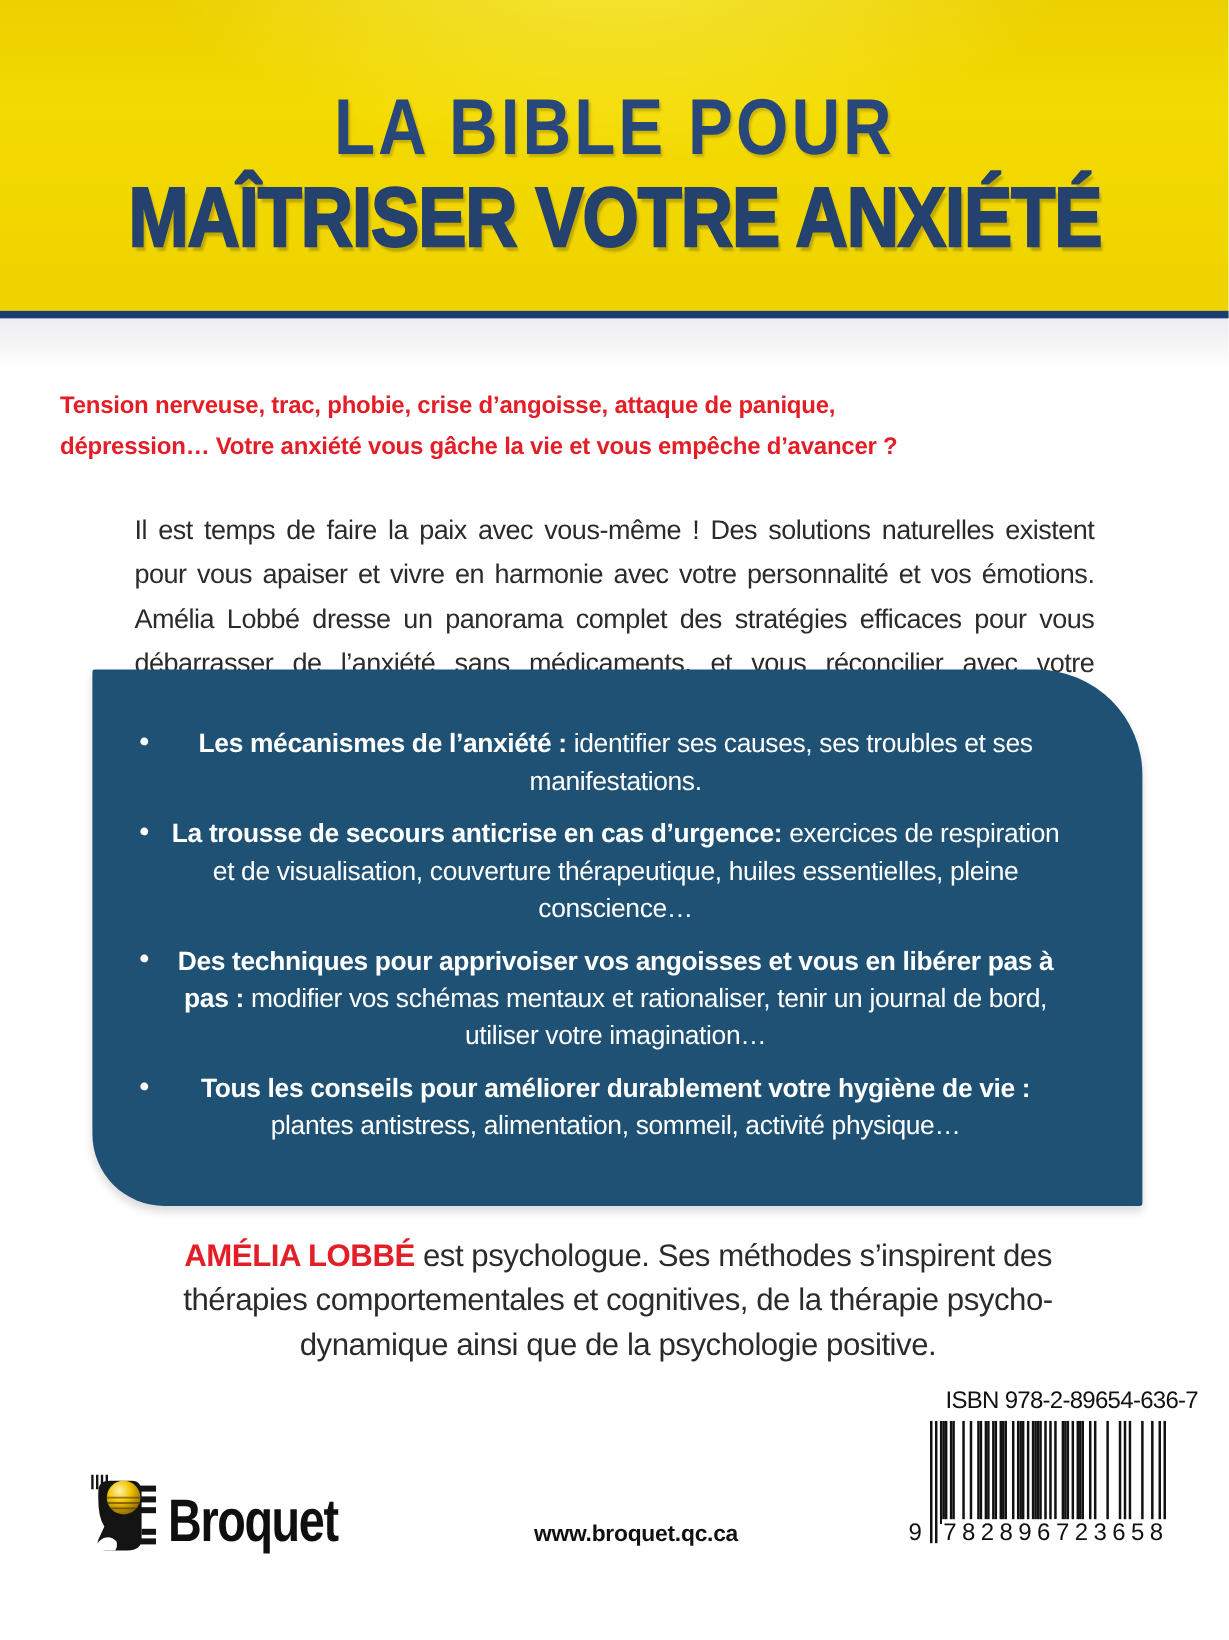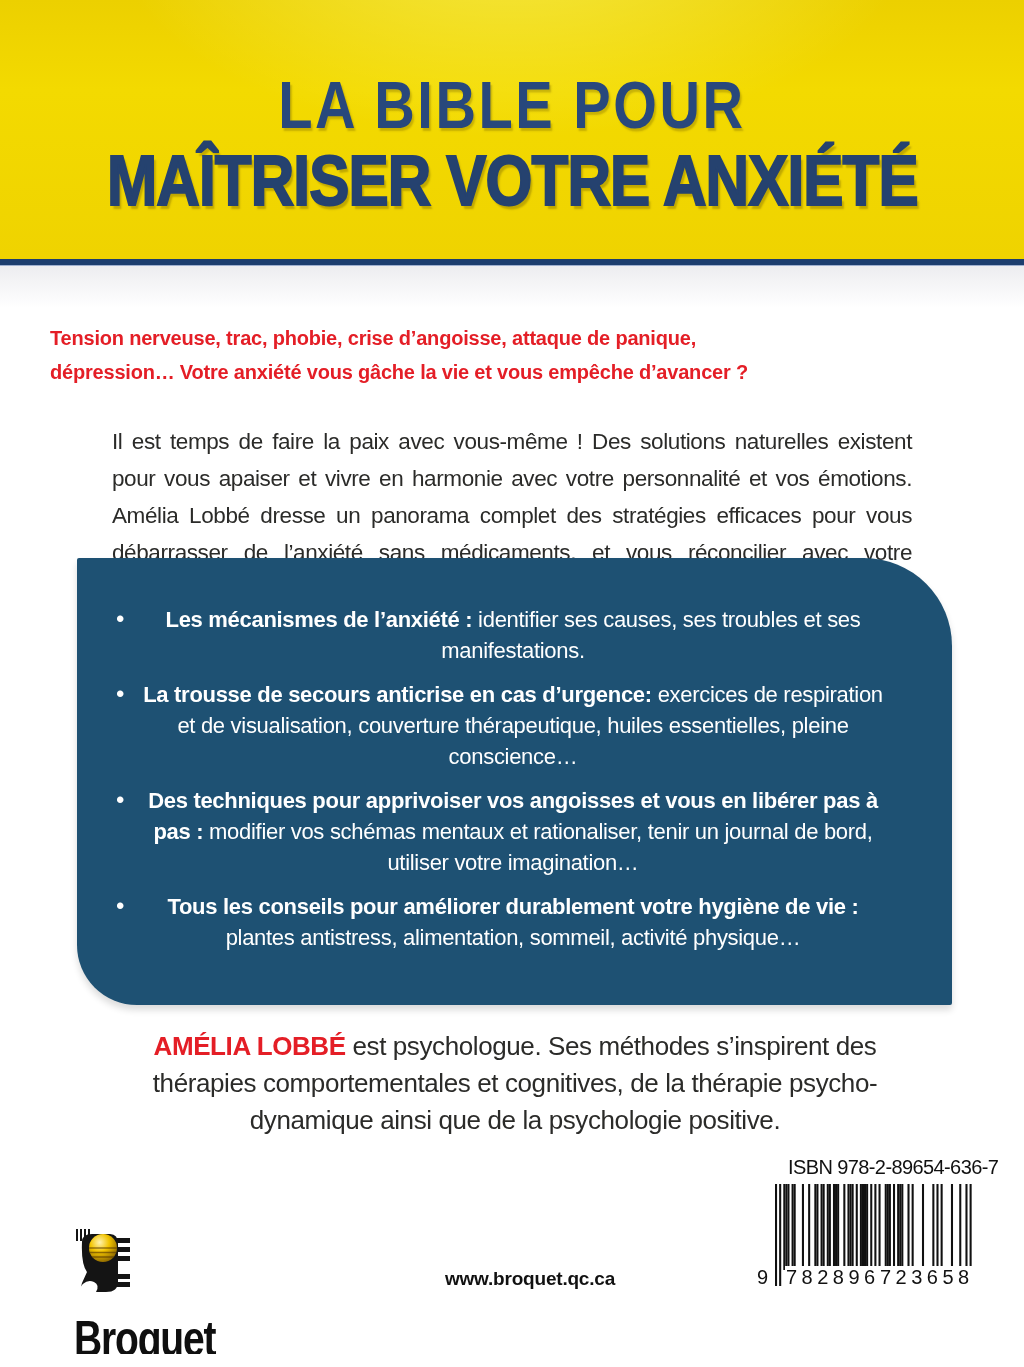--- a/index.html
+++ b/index.html
@@ -80,21 +80,21 @@
     position:absolute;left:-18px;top:82px;font-size:20px;color:#111;
   }
   .bc-group{
     position:absolute;top:82px;font-size:20px;color:#111;background:#fff;
     letter-spacing:4.5px;padding:0 1px;white-space:nowrap;
   }
   .bc-g1{left:0;margin-left:10px;}
   .bc-g2{left:104px;}
 
   .logo{
-    position:absolute;top:1226px;left:74px;display:flex;gap:8px;flex-direction:column;
+    position:absolute;top:1226px;left:74px;display:flex;align-items:center;gap:8px;
   }
   .logo-text{
     display:inline-block;transform:scaleX(.78);transform-origin:left center;
     font-size:50px;font-weight:bold;letter-spacing:-1.5px;color:#0f0f0f;line-height:1;
     margin-top:6px;
   }
   .website{
     position:absolute;top:1268px;left:0;width:1060px;text-align:center;
     font-size:19px;font-weight:bold;color:#111;letter-spacing:-.2px;
   }

